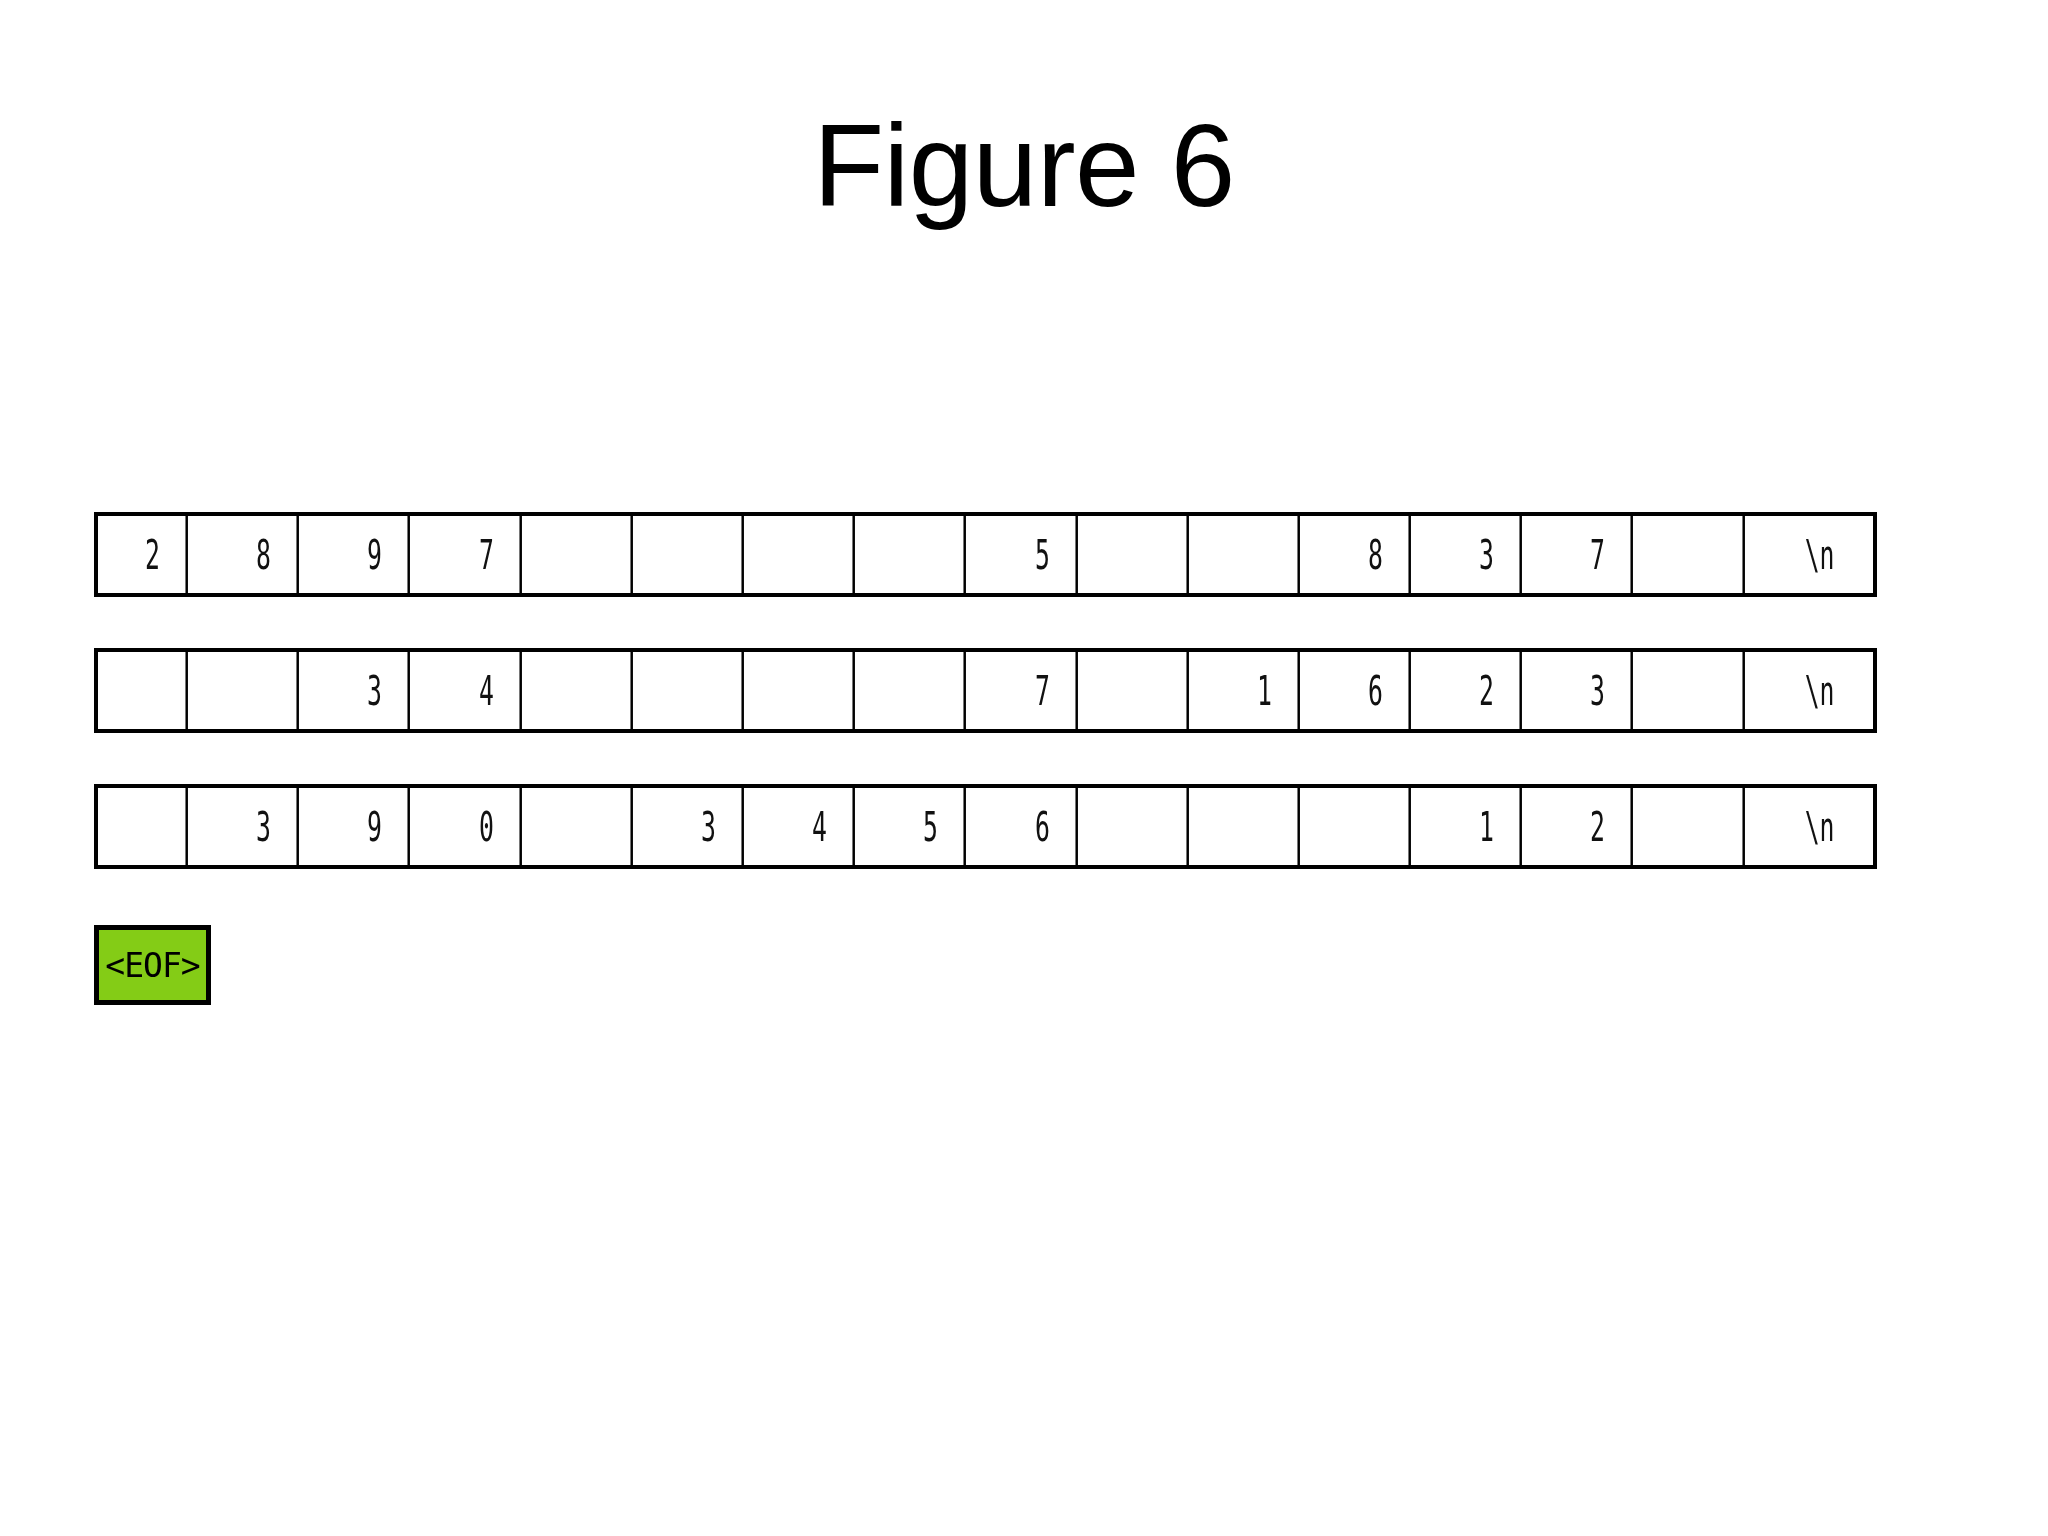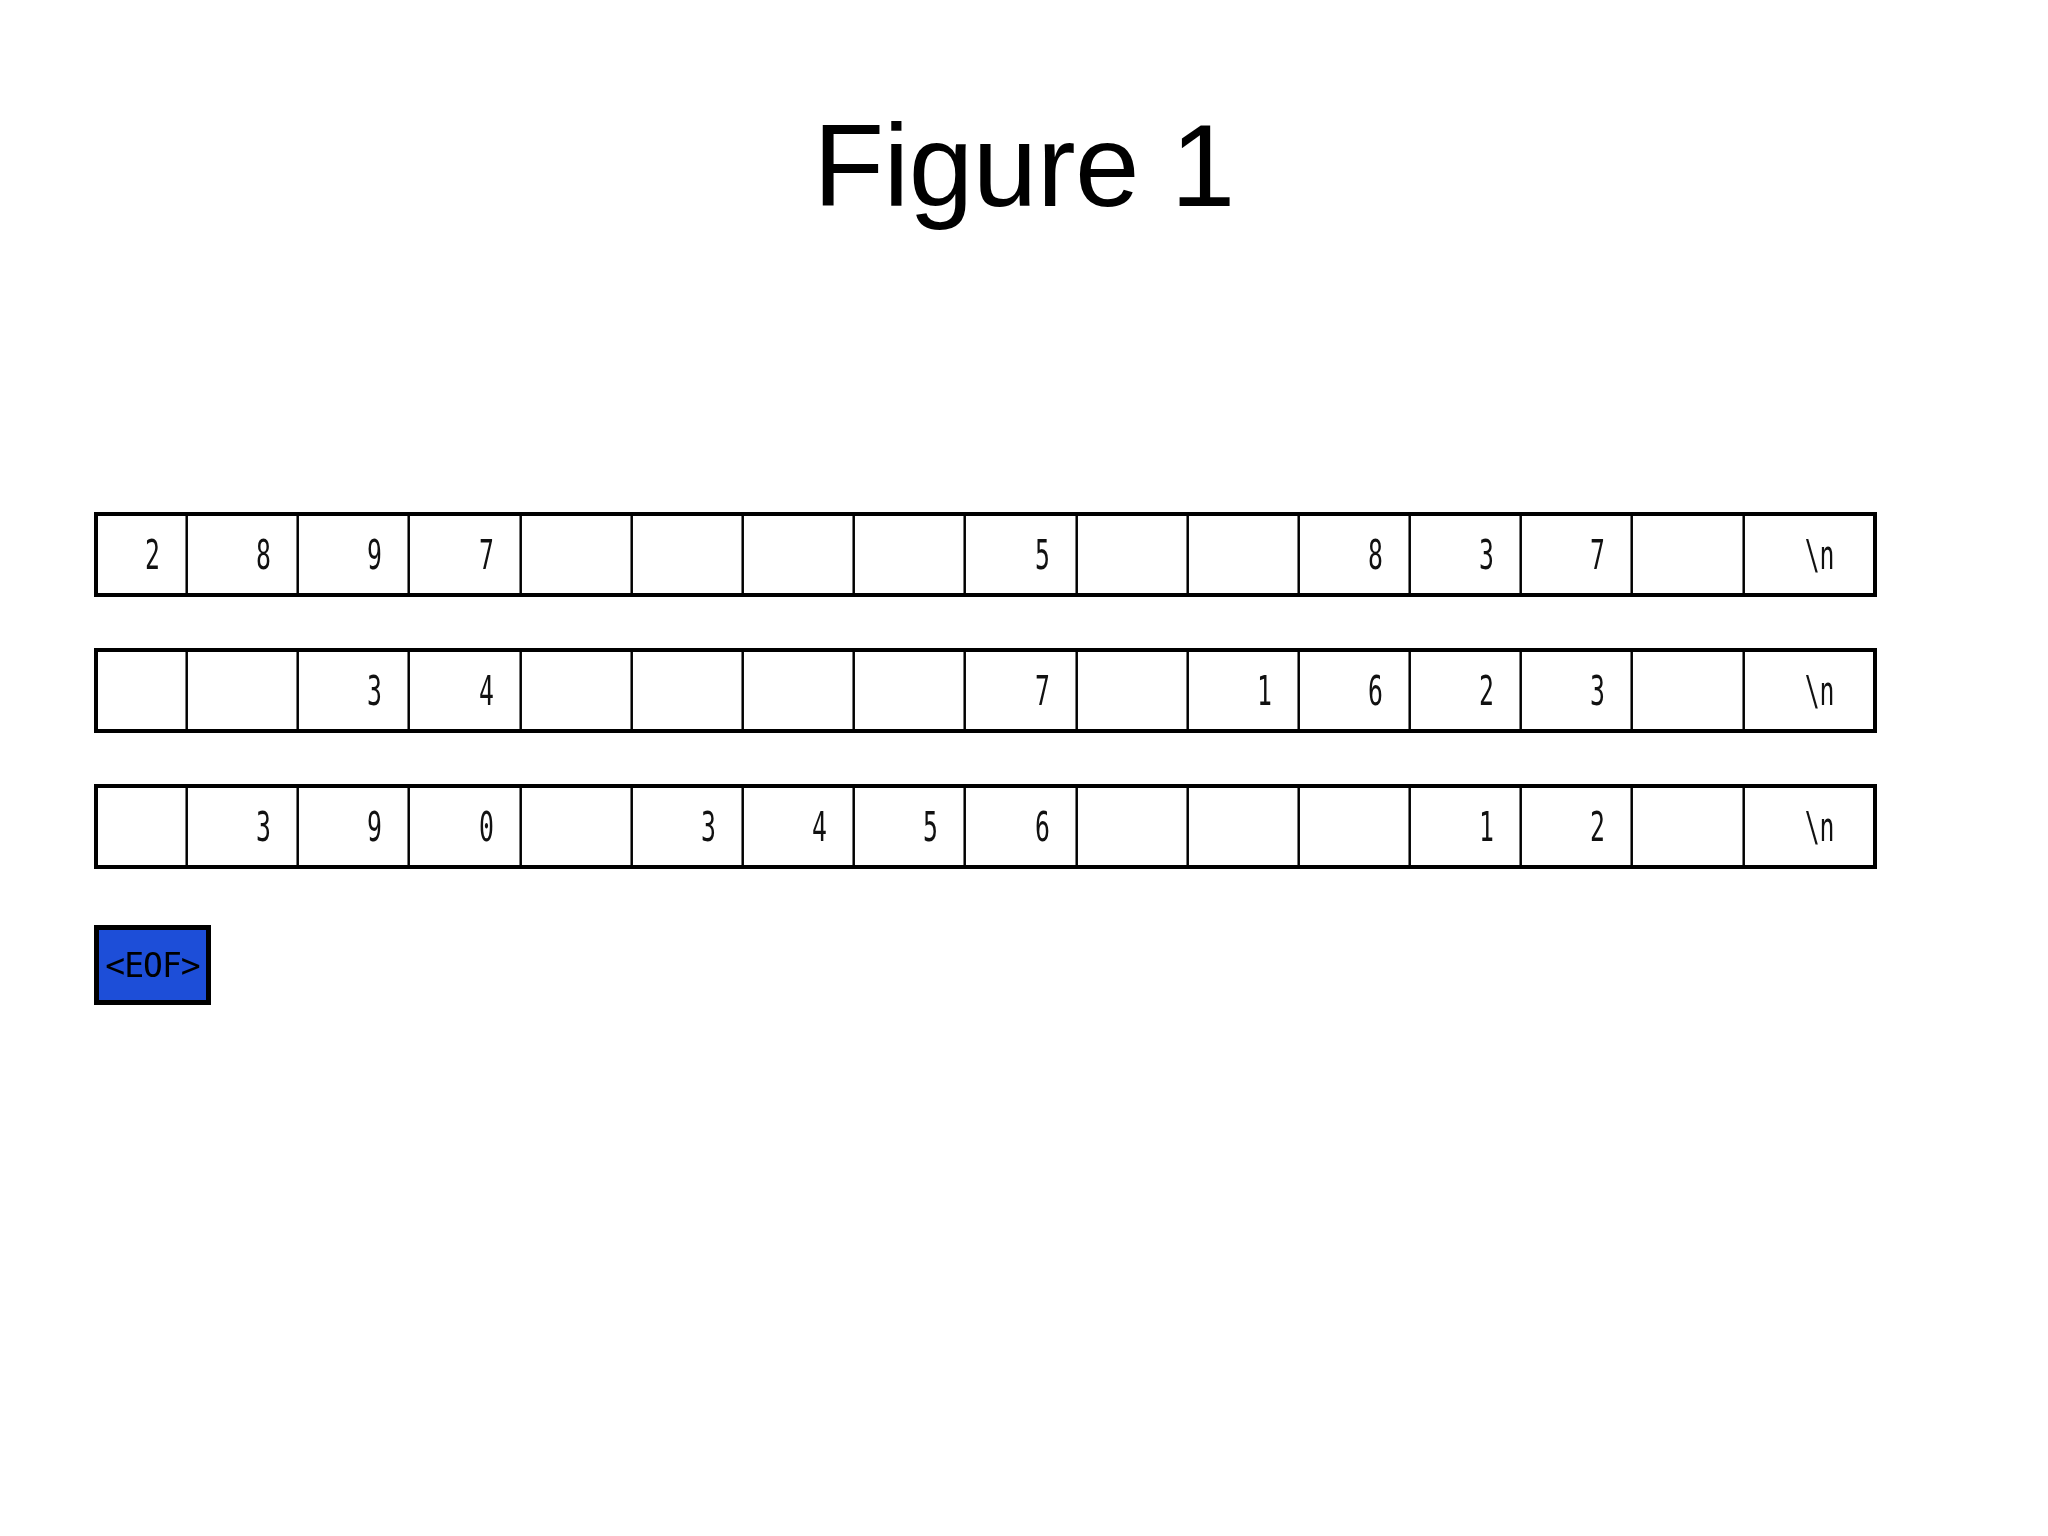--- a/index.html
+++ b/index.html
@@ -77,40 +77,40 @@
 
   
   #eof-box {
     position: absolute;
     left: 94px;
     top: 925px;
     width: 117px;
     height: 80px;
     box-sizing: border-box;
     border: 5px solid #000000;
-    background: #1d4ed8;
+    background: #84cc16;
     display: flex;
     align-items: center;
     justify-content: center;
     font-family: "DejaVu Sans Mono", "Liberation Mono", monospace;
     font-size: 33px;
     font-weight: 400;
     color: #000000;
     line-height: 1;
     letter-spacing: -1px;
     white-space: pre;
     overflow: hidden;
   }
 </style>
 </head>
 <body>
 
 <div id="slide">
 
-  <div id="figure-title">Figure 1</div>
+  <div id="figure-title">Figure 6</div>
 
   <div id="tape-row-0" class="tape-row">
     <div class="tape-cell">2</div>
     <div class="tape-cell">8</div>
     <div class="tape-cell">9</div>
     <div class="tape-cell">7</div>
     <div class="tape-cell"></div>
     <div class="tape-cell"></div>
     <div class="tape-cell"></div>
     <div class="tape-cell"></div>

